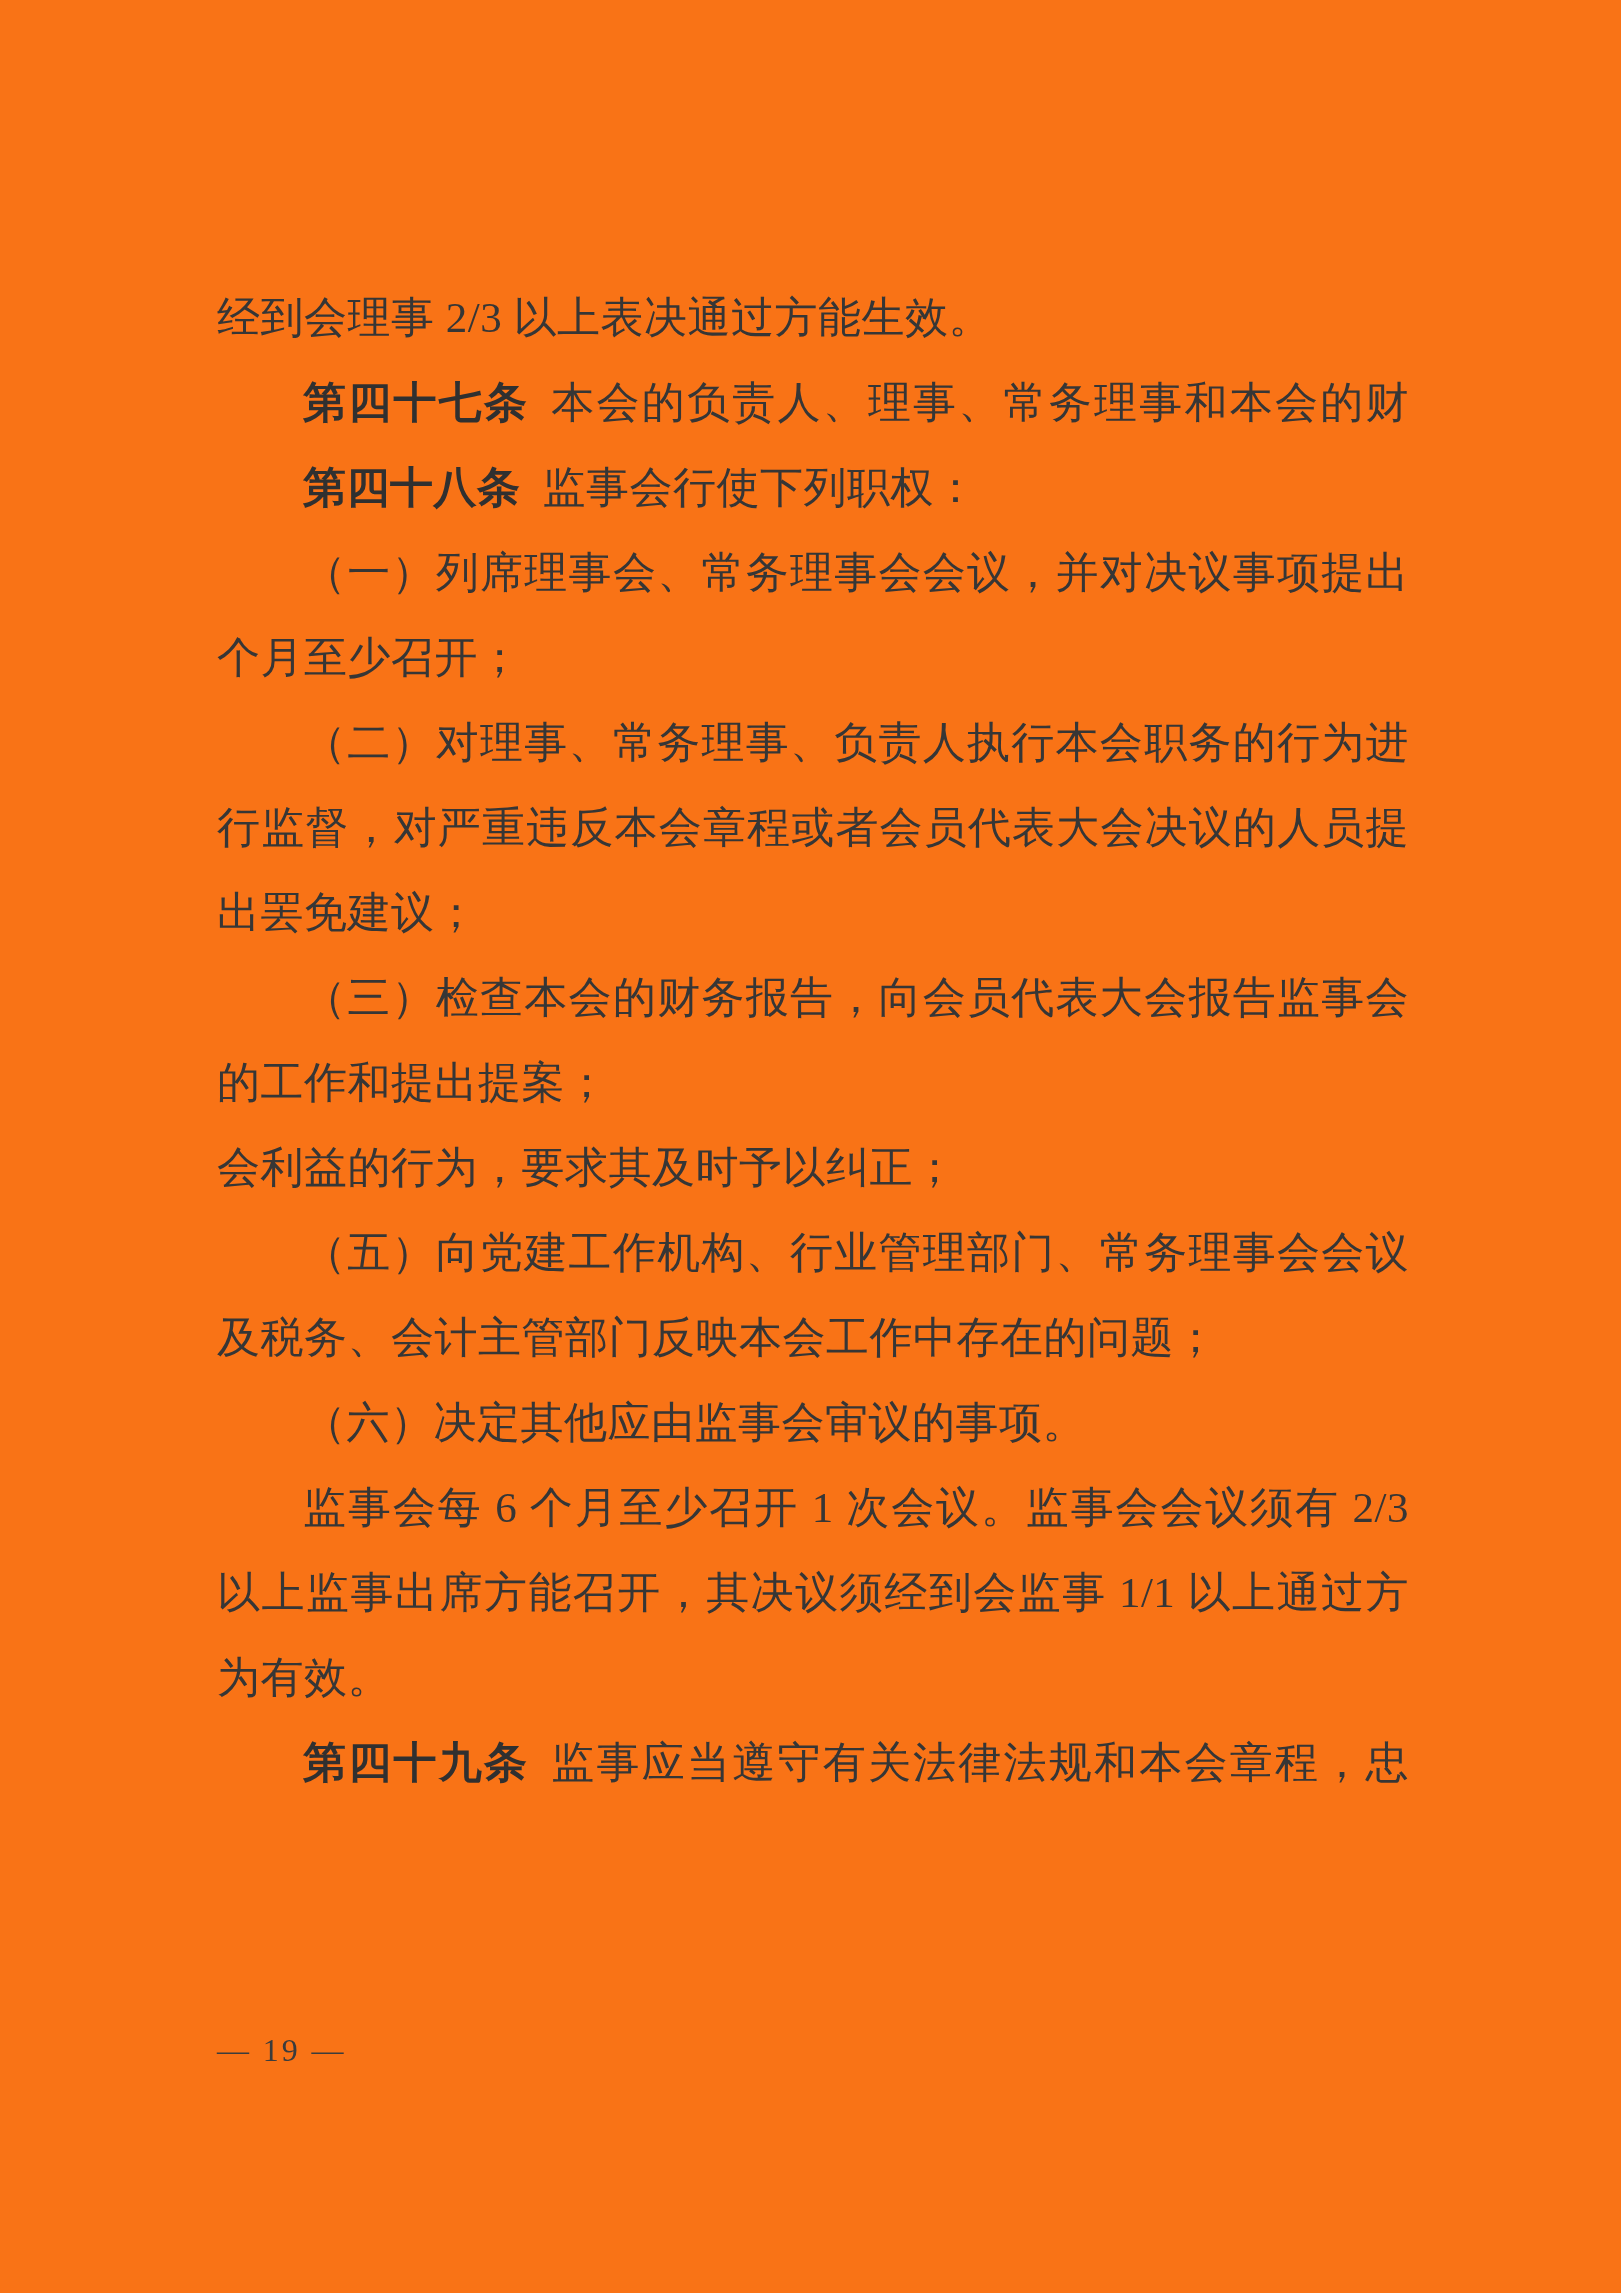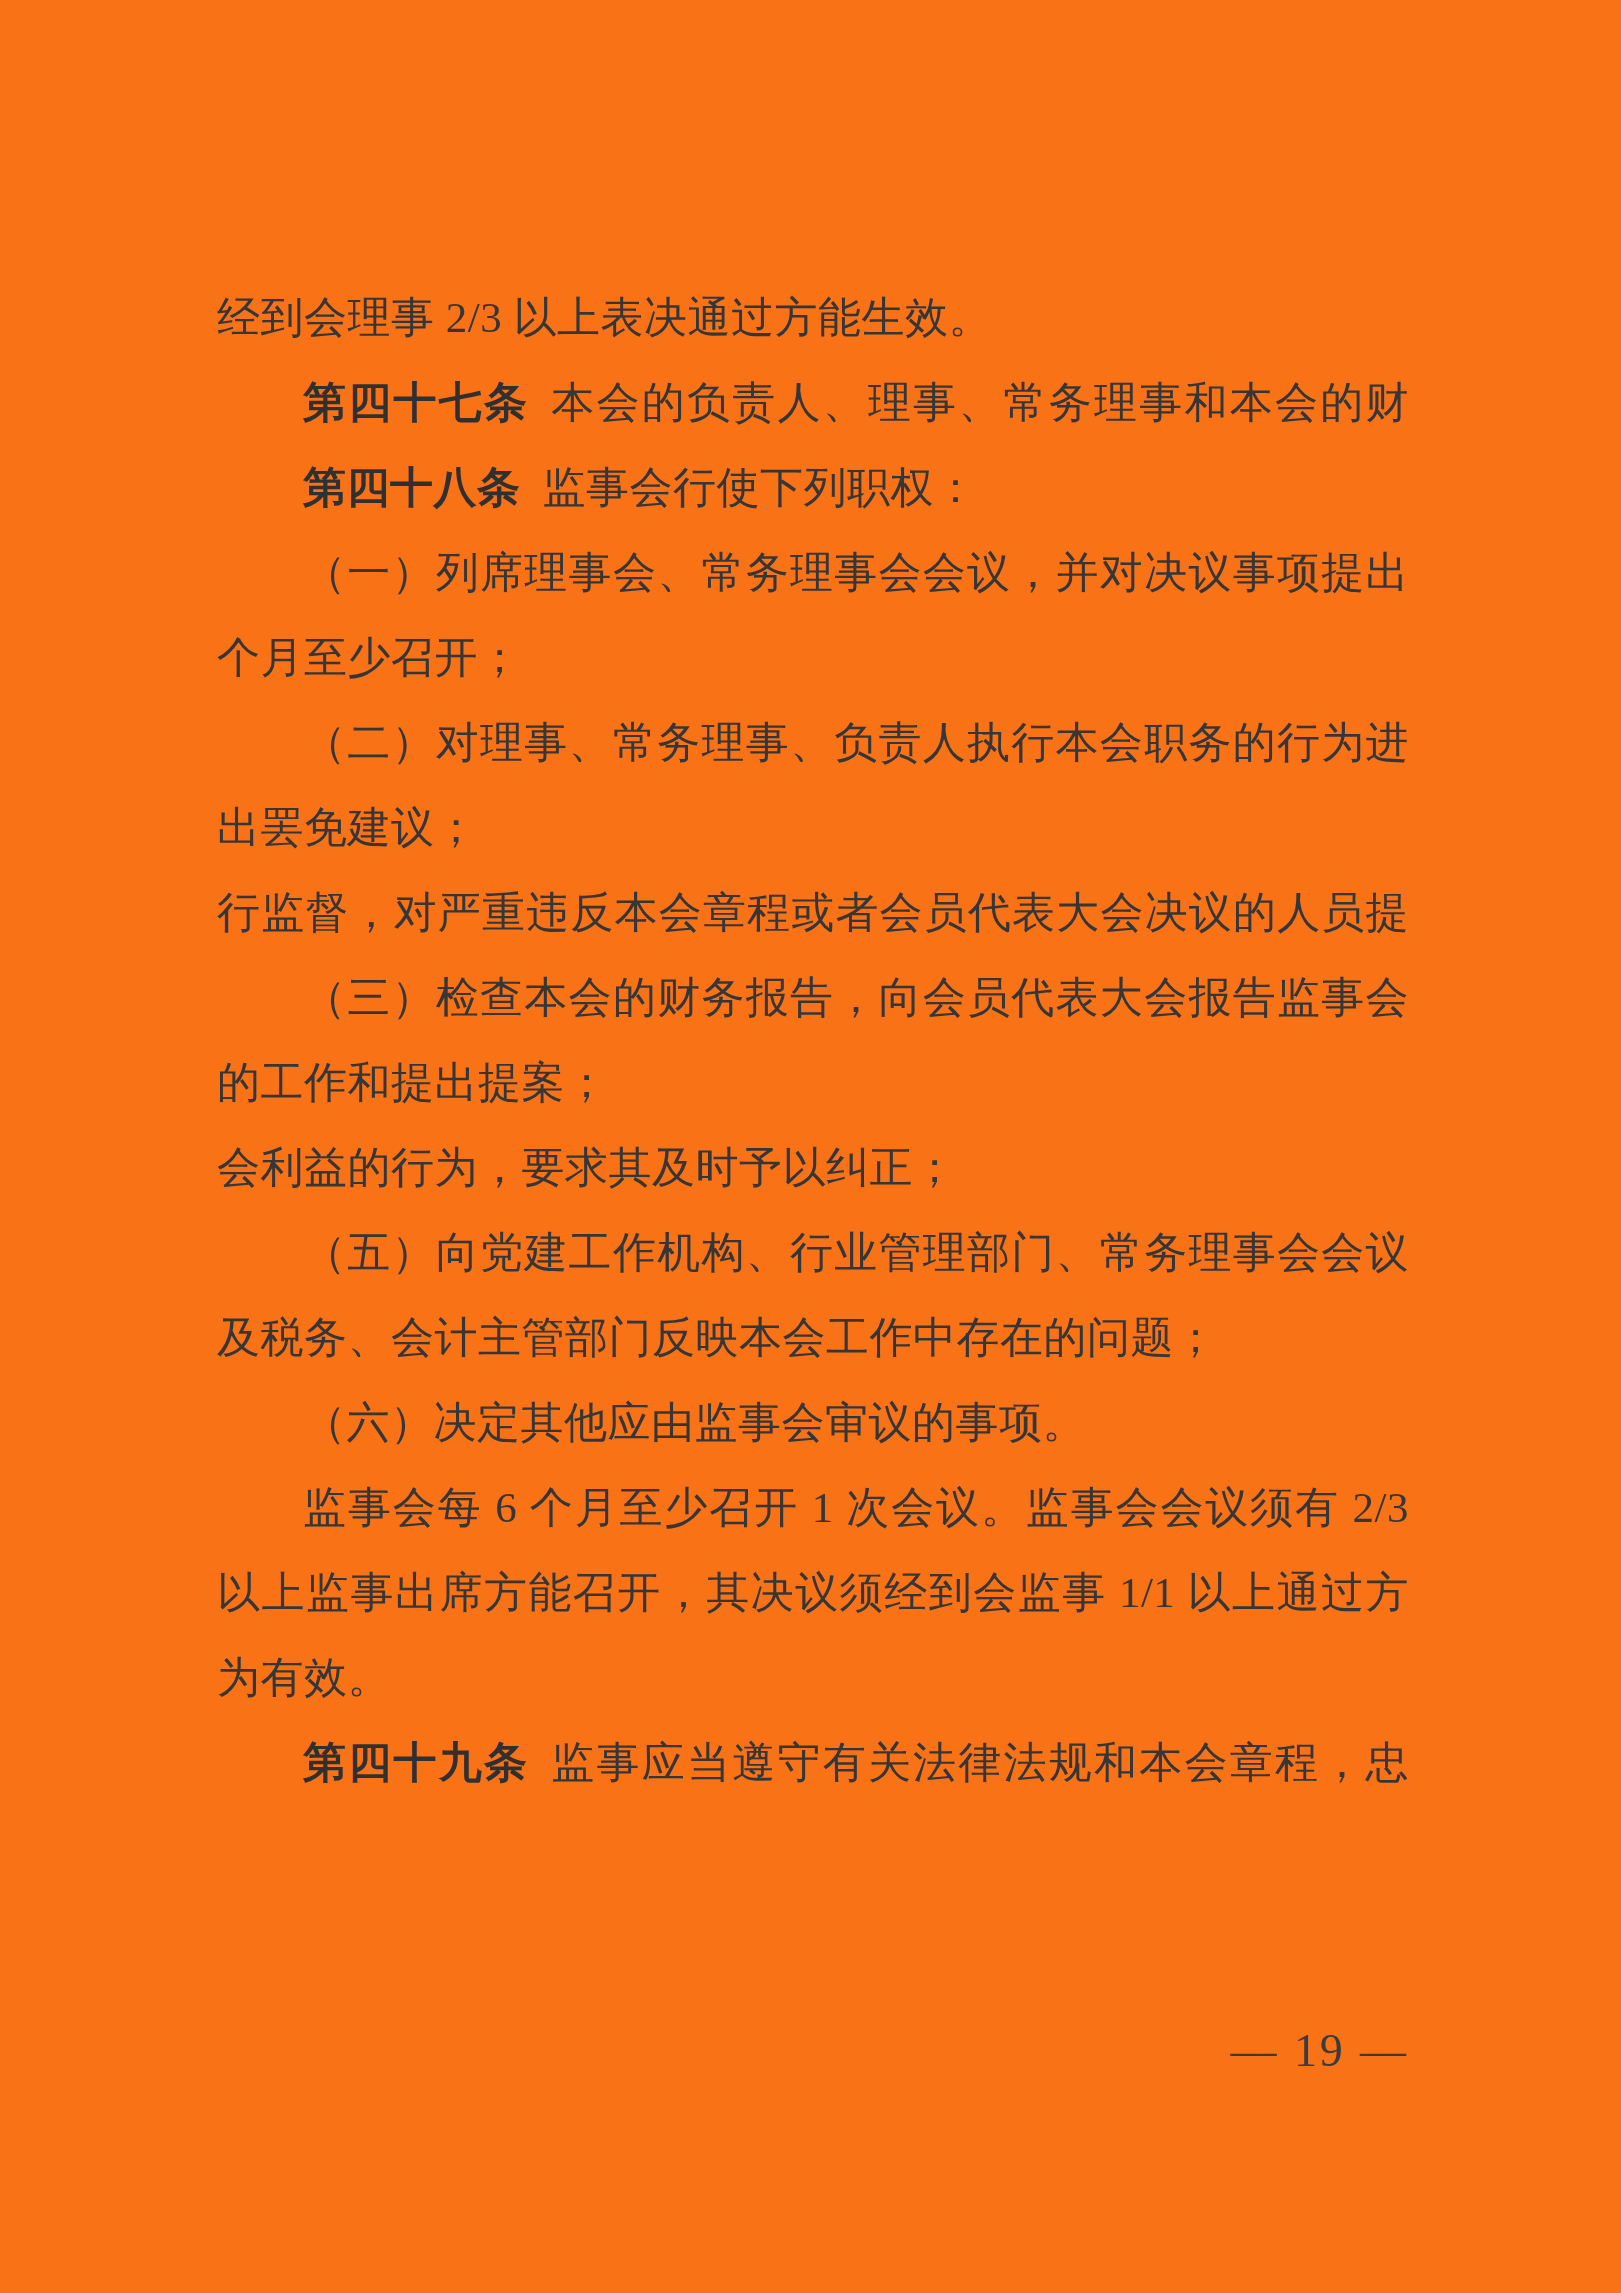--- a/index.html
+++ b/index.html
@@ -31,22 +31,21 @@
   }
   .heading {
     font-weight:bold;
     color:#303030;
     margin-right:22px;
   }
   .page-number {
     position:absolute;
     left:217px; top:2021px;
     width:1192px;
-    text-align:right;
-    font-size:46px;
+    font-size:32px;
     letter-spacing:2.9px;
     color:#3c3c3c;
     line-height:59px;
   }
 </style>
 </head>
 <body>
 
 <div class="page">
   <div class="text-block">
@@ -57,23 +56,23 @@
 
 
     <div class="line indent"><span class="heading">第四十八条</span><span>监事会行使下列职权：</span></div>
 
     <div class="line indent justify"><span>（一）列席理事会、常务理事会会议，并对决议事项提出</span></div>
 
     <div class="line"><span>个月至少召开；</span></div>
 
     <div class="line indent justify"><span>（二）对理事、常务理事、负责人执行本会职务的行为进</span></div>
 
+    <div class="line justify"><span>行监督，对严重违反本会章程或者会员代表大会决议的人员提</span></div>
+
     <div class="line"><span>出罢免建议；</span></div>
-
-    <div class="line justify"><span>行监督，对严重违反本会章程或者会员代表大会决议的人员提</span></div>
 
     <div class="line indent justify"><span>（三）检查本会的财务报告，向会员代表大会报告监事会</span></div>
 
     <div class="line"><span>的工作和提出提案；</span></div>
 
 
     <div class="line"><span>会利益的行为，要求其及时予以纠正；</span></div>
 
     <div class="line indent justify"><span>（五）向党建工作机构、行业管理部门、常务理事会会议</span></div>
 

